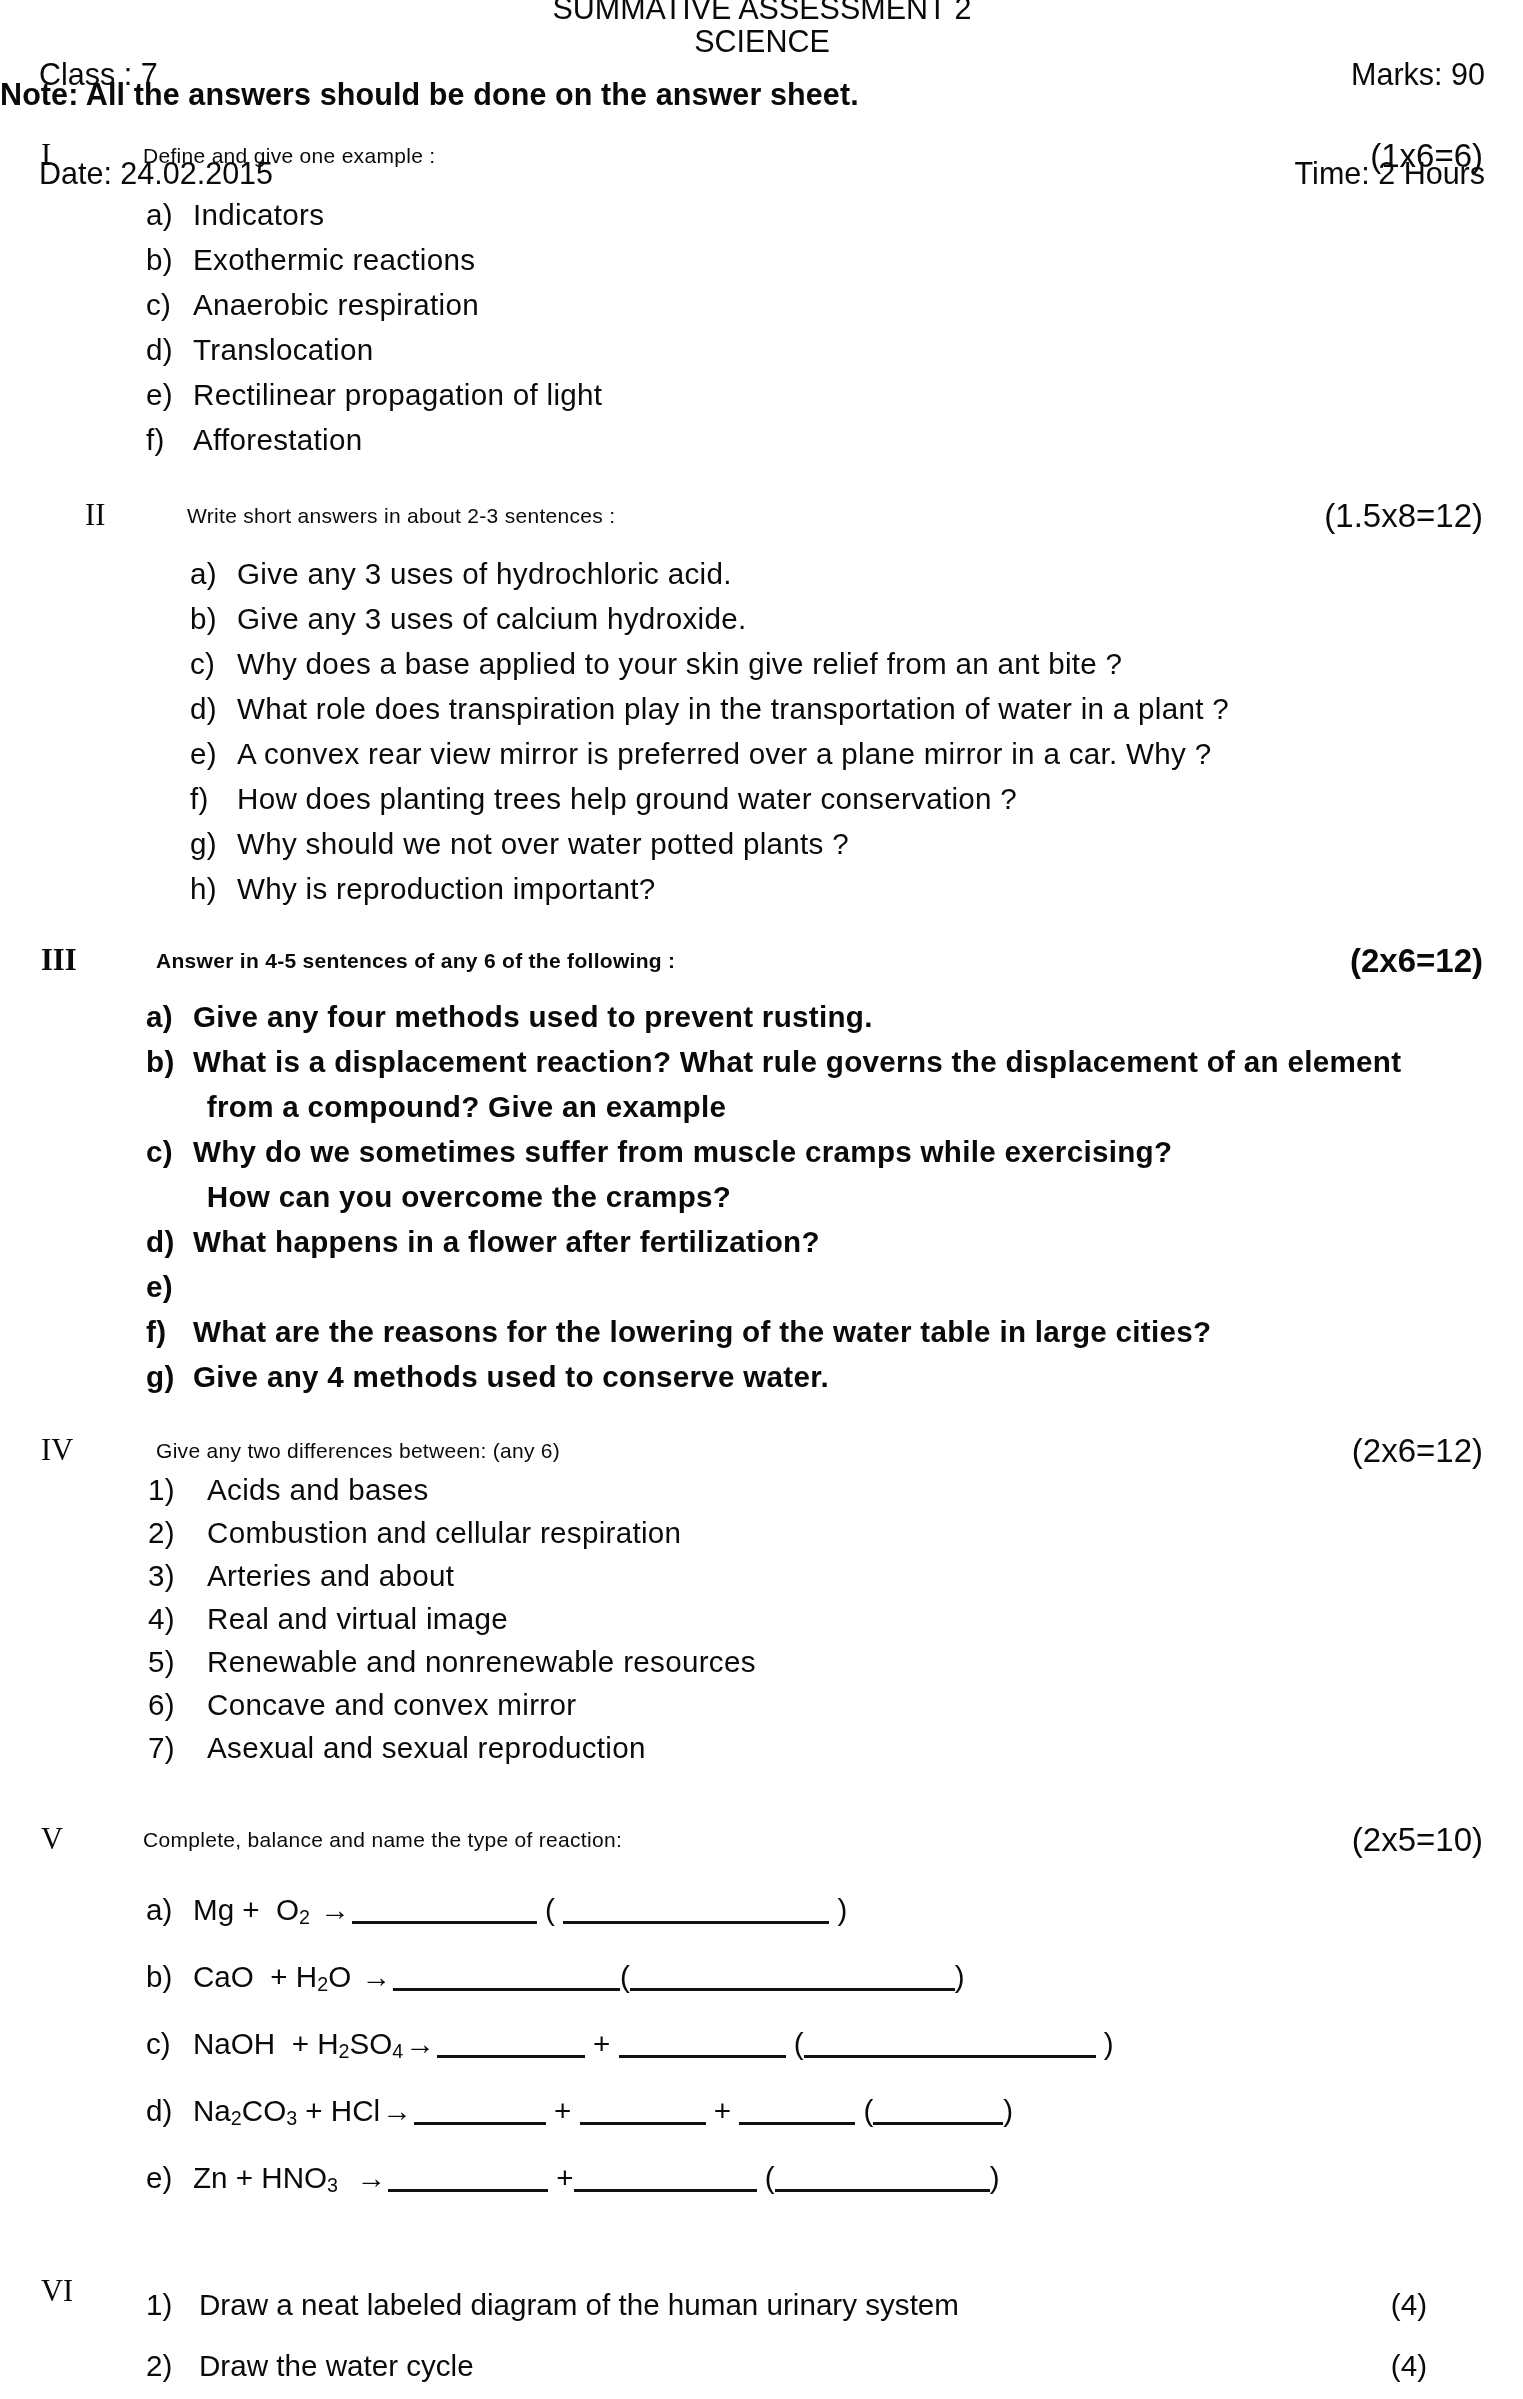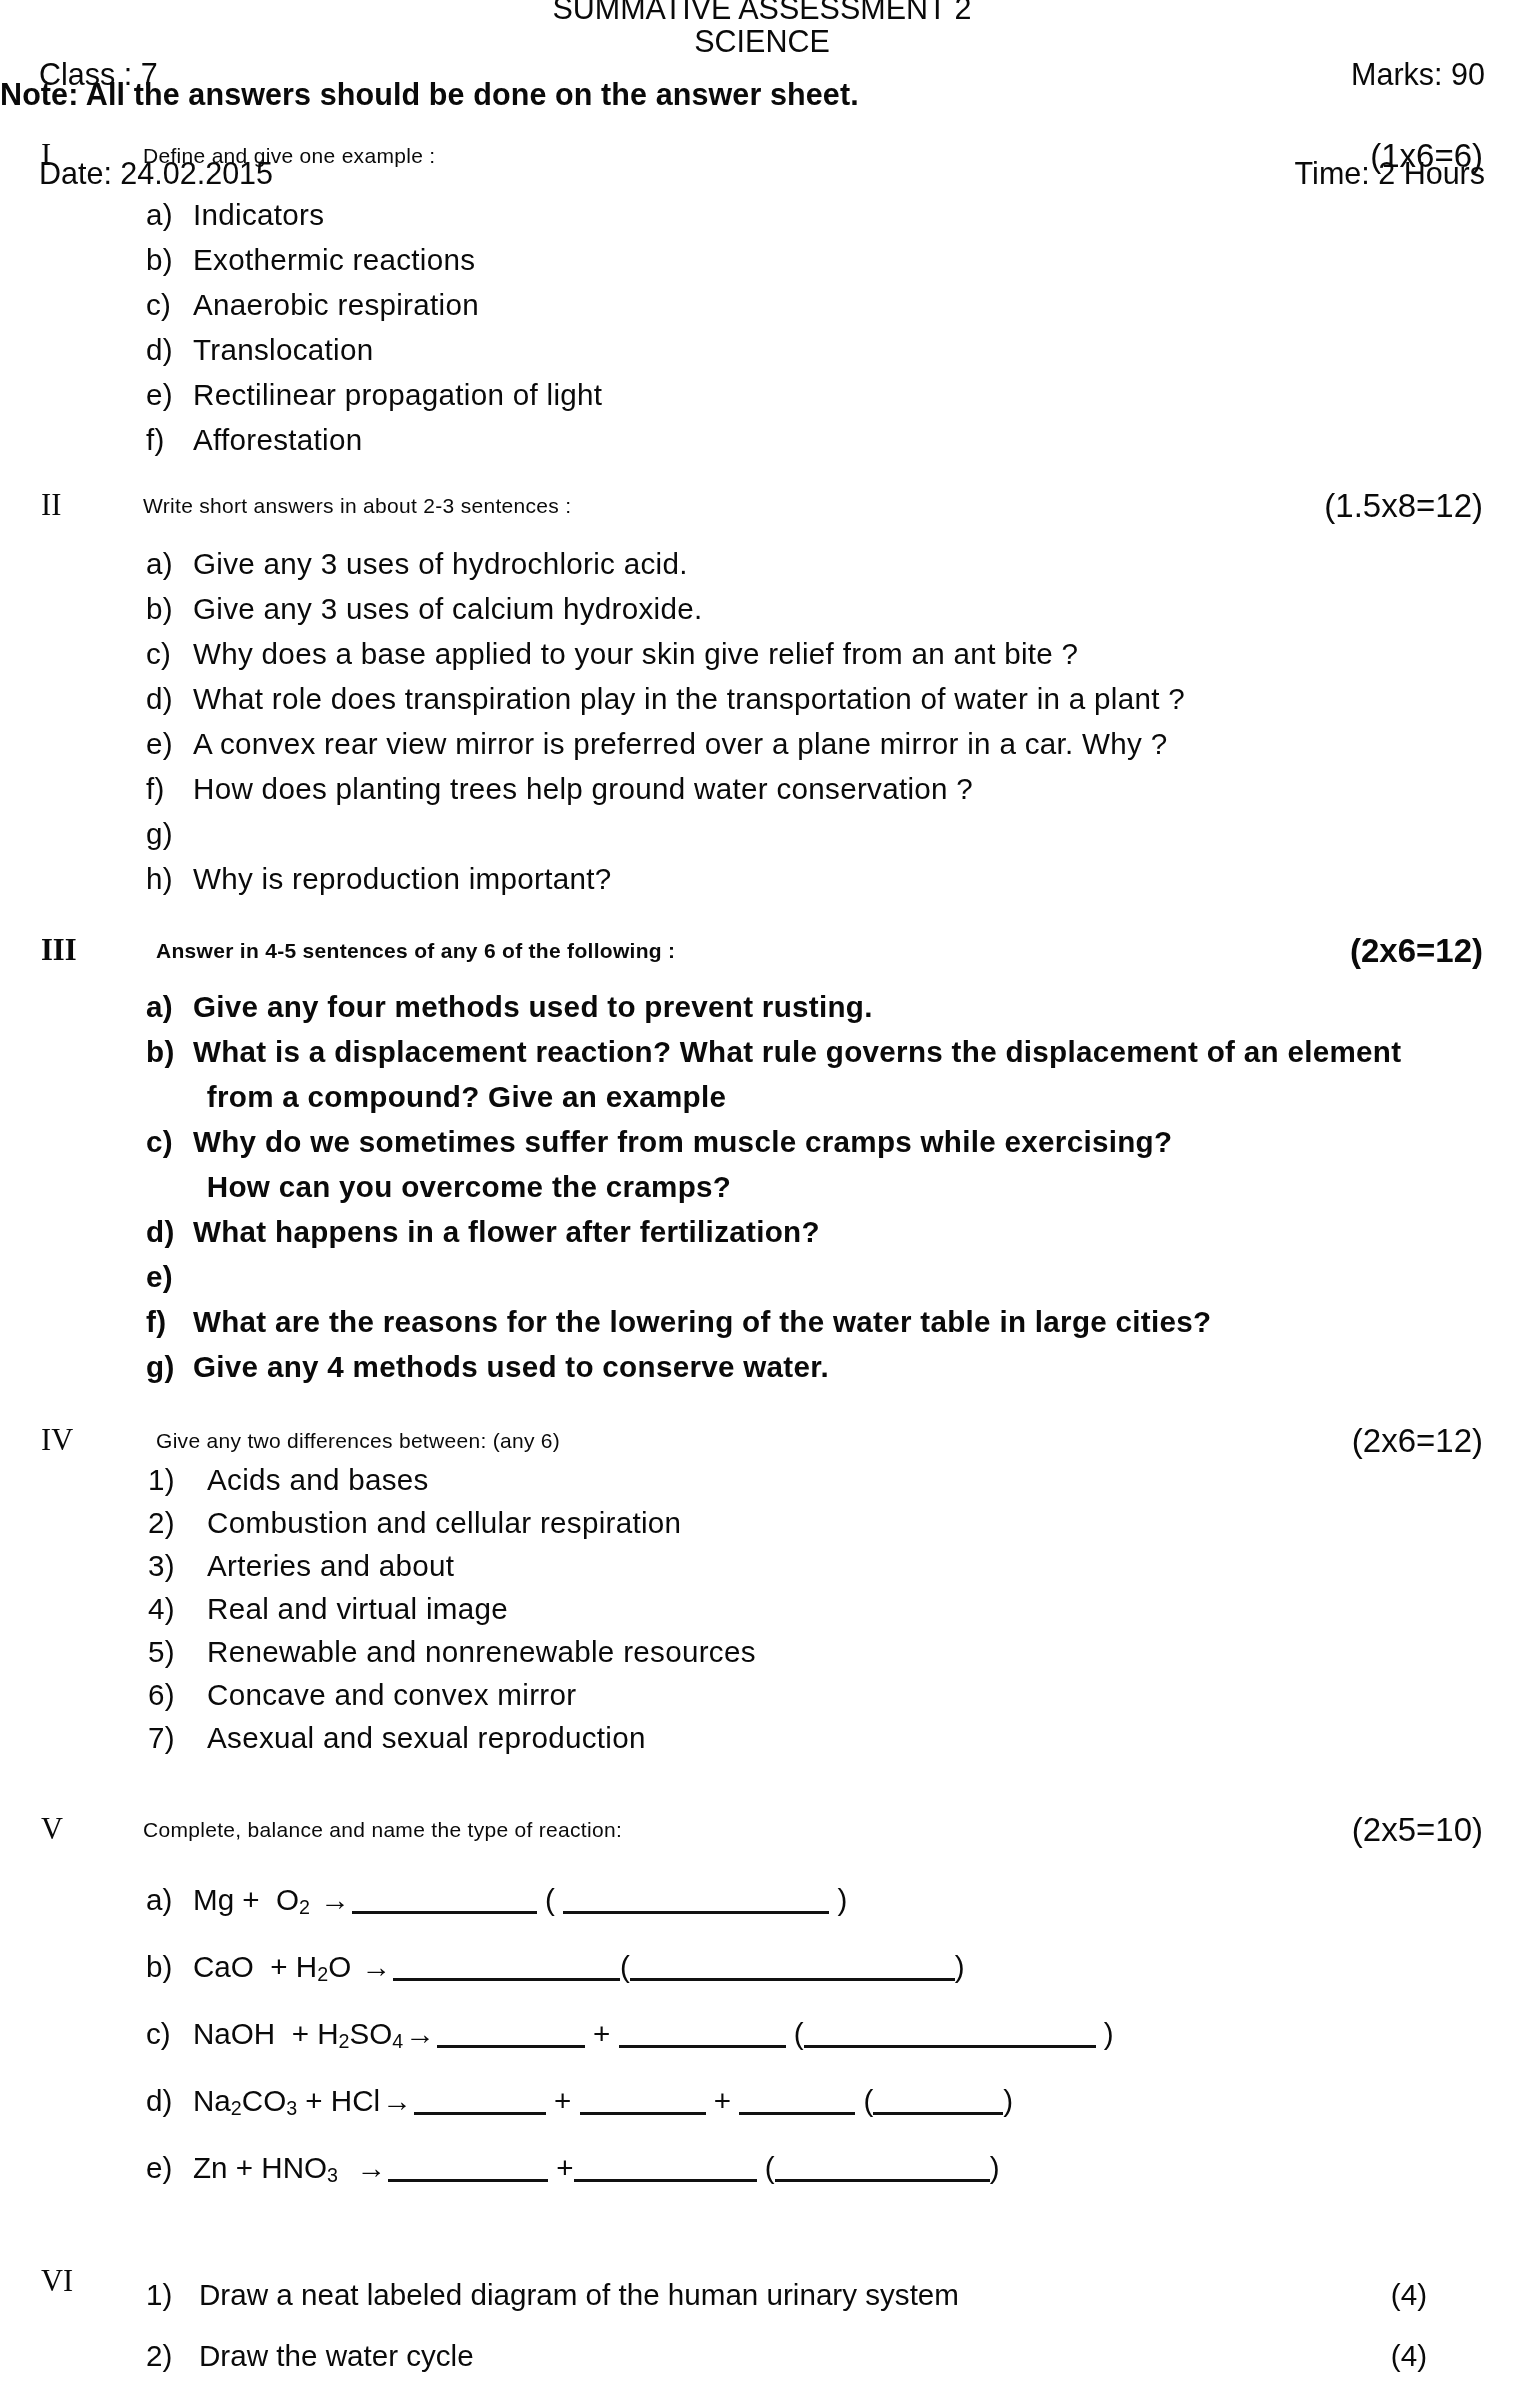--- a/index.html
+++ b/index.html
@@ -170,34 +170,34 @@
     <ul class="items gap-1">
       <li class="item"><span class="lbl">a)</span><span>Indicators</span></li>
       <li class="item"><span class="lbl">b)</span><span>Exothermic  reactions</span></li>
       <li class="item"><span class="lbl">c)</span><span>Anaerobic  respiration</span></li>
       <li class="item"><span class="lbl">d)</span><span>Translocation</span></li>
       <li class="item"><span class="lbl">e)</span><span>Rectilinear  propagation  of  light</span></li>
       <li class="item"><span class="lbl">f)</span><span>Afforestation</span></li>
     </ul>
   </div>
 
-  <div class="section" style="margin-top:25px;">
+  <div class="section" style="margin-top:35px;padding-left:44px;">
     <div class="sec-head">
       <span class="roman">II</span>
       <span class="sec-title">Write  short  answers  in  about 2-3  sentences :</span>
       <span class="marks">(1.5x8=12)</span>
     </div>
     <ul class="items gap-2">
       <li class="item"><span class="lbl">a)</span><span>Give  any  3  uses  of  hydrochloric  acid.</span></li>
       <li class="item"><span class="lbl">b)</span><span>Give  any  3  uses  of  calcium hydroxide.</span></li>
       <li class="item"><span class="lbl">c)</span><span>Why  does  a  base  applied  to your  skin  give  relief  from an ant bite ?</span></li>
       <li class="item"><span class="lbl">d)</span><span>What  role  does  transpiration  play  in  the  transportation  of  water  in  a  plant ?</span></li>
       <li class="item"><span class="lbl">e)</span><span>A  convex  rear  view  mirror  is  preferred  over  a  plane  mirror  in  a  car. Why ?</span></li>
       <li class="item"><span class="lbl">f)</span><span>How  does  planting  trees  help  ground  water  conservation ?</span></li>
-      <li class="item"><span class="lbl">g)</span></li>
+      <li class="item"><span class="lbl">g)</span><span>Why  should  we  not  over water  potted  plants  ?</span></li>
       <li class="item"><span class="lbl">h)</span><span>Why  is reproduction   important?</span></li>
     </ul>
   </div>
 
   <div class="section" style="margin-top:30px;font-weight:bold;">
     <div class="sec-head">
       <span class="roman">III</span>
       <span class="sec-title indent-extra">Answer  in  4-5  sentences  of  any  6  of  the  following :</span>
       <span class="marks">(2x6=12)</span>
     </div>

